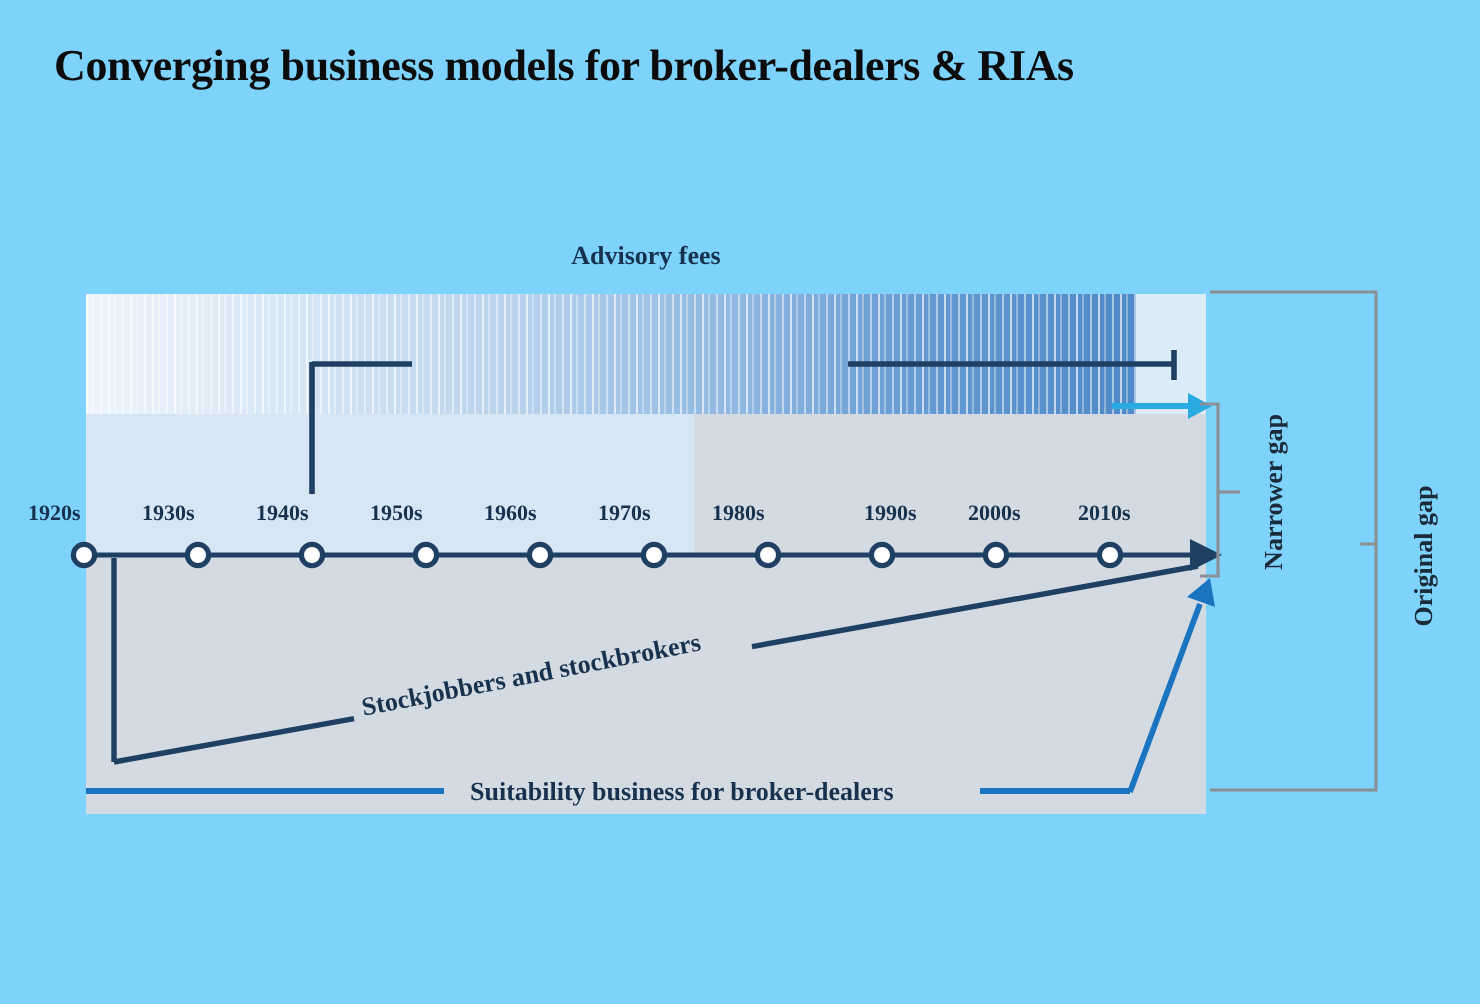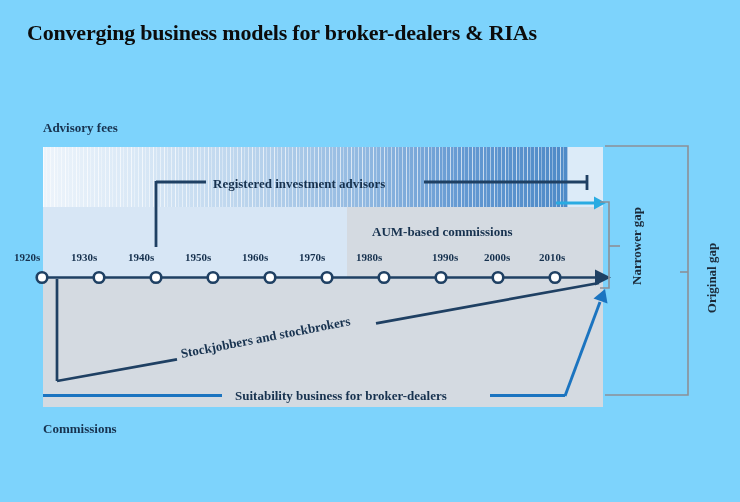--- a/index.html
+++ b/index.html
@@ -8,21 +8,21 @@
     font-family:Liberation Serif, serif;
   }
   .abs{position:absolute;}
   .title{
     left:27px;top:17px;width:540px;
     font-size:22px;font-weight:bold;line-height:31px;color:#0c0c0c;letter-spacing:-0.2px;
   }
   .lbl{
     font-size:13px;font-weight:bold;color:#17324f;white-space:nowrap;
   }
-  .center-lbl{left:43px;width:560px;text-align:left;}
+  .center-lbl{left:43px;width:560px;text-align:center;}
   
   .band{
     left:43px;top:147px;width:525px;height:60px;
     background:
       repeating-linear-gradient(90deg,
         rgba(255,255,255,0.65) 0 1px, rgba(255,255,255,0) 1px 3px,
         rgba(255,255,255,0.35) 3px 4px, rgba(255,255,255,0) 4px 7px,
         rgba(255,255,255,0.5) 7px 8px, rgba(255,255,255,0) 8px 11px),
       linear-gradient(90deg,#edf4fb 0%,#d9e8f6 18%,#b9d3ec 40%,#8fb7e0 62%,#6499d2 80%,#4e8ac7 100%);
   }
@@ -52,25 +52,22 @@
 
   <div class="abs title">Converging business models for broker-dealers &amp; RIAs</div>
 
   <div class="abs band"></div>
   <div class="abs pale-col"></div>
   <div class="abs lightblue-zone"></div>
   <div class="abs aum-zone"></div>
   <div class="abs lower-zone"></div>
 
   <div class="abs lbl center-lbl" style="top:120px;">Advisory fees</div>
-  <div class="abs lbl" style="left:213px;top:176px;">Registered investment advisors</div>
-  <div class="abs lbl" style="left:372px;top:224px;">AUM-based commissions</div>
   <div class="abs stock-lbl">Stockjobbers and stockbrokers</div>
   <div class="abs lbl" style="left:235px;top:388px;">Suitability business for broker-dealers</div>
-  <div class="abs lbl center-lbl" style="top:421px;">Commissions</div>
 
   <div class="abs rot" style="left:592px;top:238px;width:90px;text-align:center;">Narrower gap</div>
   <div class="abs rot" style="left:667px;top:270px;width:90px;text-align:center;">Original gap</div>
 
   <div>
       <span class="decade" style="left: 14px;">1920s</span>
       <span class="decade" style="left: 71px;">1930s</span>
       <span class="decade" style="left: 128px;">1940s</span>
       <span class="decade" style="left: 185px;">1950s</span>
       <span class="decade" style="left: 242px;">1960s</span>

